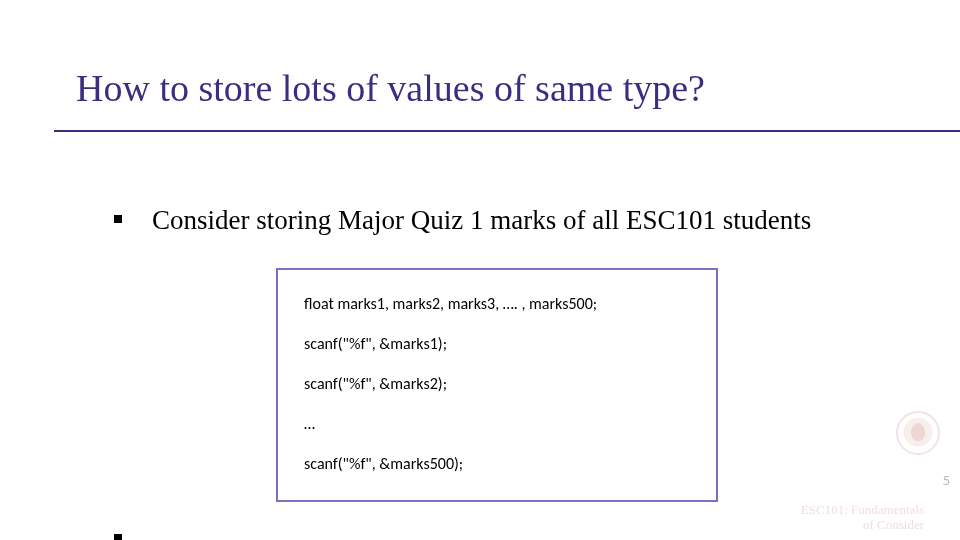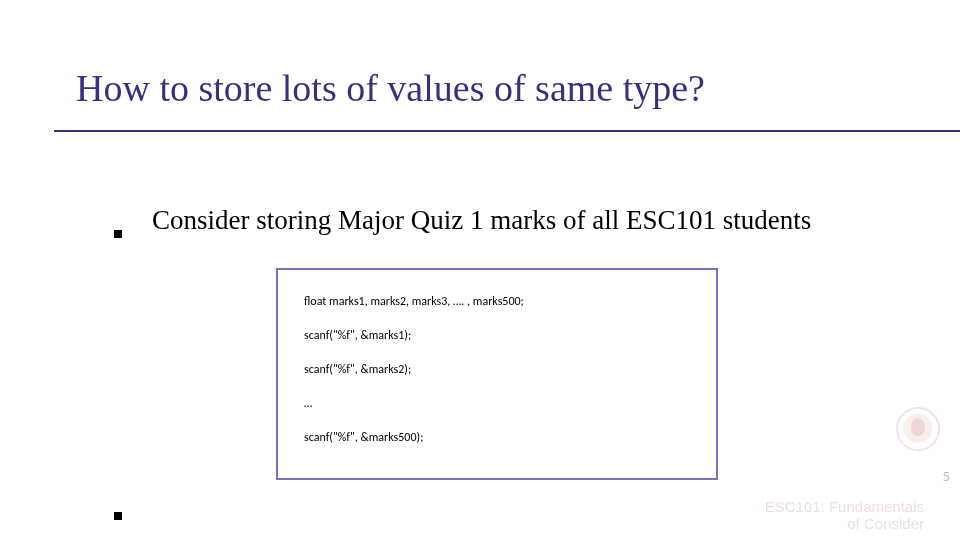--- a/index.html
+++ b/index.html
@@ -21,40 +21,40 @@
   .title-underline {
     height: 2px;
     background: #3a2e80;
     margin: 4px 22px 0 22px;
   }
   .content {
     padding: 22px 30px 0 34px;
   }
   .bullet-row {
     display: flex;
-    align-items: flex-end;
+    align-items: center;
     font-size: 27px;
     line-height: 1.35;
     margin-bottom: 6px;
   }
   .bullet {
     width: 8px;
     height: 8px;
     background: #000;
     margin-top: 14px;
     margin-right: 14px;
     flex-shrink: 0;
   }
   .code-box {
     border: 2px solid #7a6fc0;
     margin: 14px 0 18px 194px;
     width: 442px;
-    padding: 6px 10px 16px 10px;
+    padding: 6px 10px 8px 10px;
     font-family: Calibri, Arial, sans-serif;
-    font-size: 12px;
+    font-size: 16px;
     line-height: 1.5;
     color: #000;
   }
   .code-line { white-space: pre; }
   .footer {
     position: absolute;
     bottom: 8px;
     right: 20px;
     text-align: right;
   }
@@ -78,22 +78,22 @@
     border-radius: 50% 50% 45% 45%;
   }
   .page-num {
     font-family: Calibri, Arial, sans-serif;
     font-size: 15px;
     color: #bdbdbd;
     margin-top: 2px;
     margin-right: 6px;
   }
   .course-tag {
-    font-family: Liberation Sans, sans-serif;
-    font-size: 15px;
+    font-family: Liberation Serif, serif;
+    font-size: 13px;
     color: #f0dede;
     margin-top: -2px;
     line-height: 1.1;
   }
 </style>
 </head>
 <body>
 
 <div class="title">How to store lots of values of same type?</div>
 <div class="title-underline"></div>

